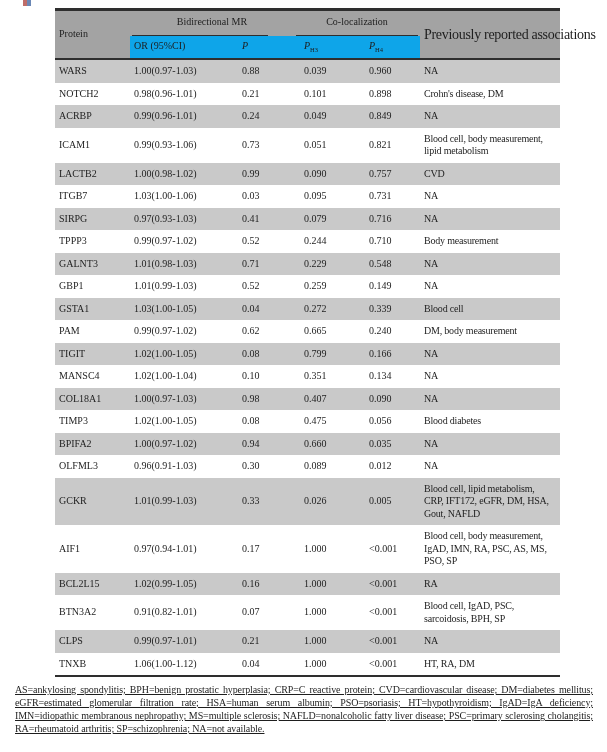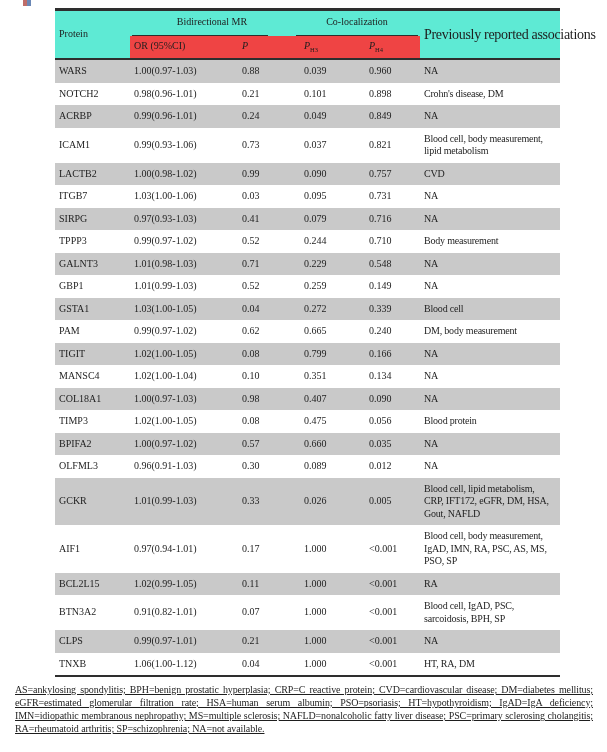--- a/index.html
+++ b/index.html
@@ -30,22 +30,22 @@
     border-bottom: 2px solid #2e2e2e;
   }
   thead { border-bottom: 2px solid #2e2e2e; }
   th, td {
     font-weight: normal;
     text-align: left;
     vertical-align: middle;
     padding: 5px 4px 5px 4px;
   }
   
-  th.merged, th.spanner { background: #5eead4; }
-  tr.subhead th { background: #ef4444; padding-top: 4px; padding-bottom: 6px; }
+  th.merged, th.spanner { background: #a3a3a3; }
+  tr.subhead th { background: #0ea5e9; padding-top: 4px; padding-bottom: 6px; }
   th.spanner { text-align: center; position: relative; padding-bottom: 7px; }
   th.spanner::after {
     content: "";
     position: absolute;
     height: 1px;
     background: #2e2e2e;
     bottom: 0; left: 2px;
   }
   th.spanner-mr::after { right: 26px; }
   th.spanner-coloc::after { right: 2px; }
@@ -126,21 +126,21 @@
         <td>0.99(0.96-1.01)</td>
         <td>0.24</td>
         <td>0.049</td>
         <td>0.849</td>
         <td>NA</td>
       </tr>
       <tr>
         <td>ICAM1</td>
         <td>0.99(0.93-1.06)</td>
         <td>0.73</td>
-        <td>0.037</td>
+        <td>0.051</td>
         <td>0.821</td>
         <td>Blood cell, body measurement, lipid metabolism</td>
       </tr>
       <tr>
         <td>LACTB2</td>
         <td>1.00(0.98-1.02)</td>
         <td>0.99</td>
         <td>0.090</td>
         <td>0.757</td>
         <td>CVD</td>
@@ -224,26 +224,26 @@
         <td>0.407</td>
         <td>0.090</td>
         <td>NA</td>
       </tr>
       <tr>
         <td>TIMP3</td>
         <td>1.02(1.00-1.05)</td>
         <td>0.08</td>
         <td>0.475</td>
         <td>0.056</td>
-        <td>Blood protein</td>
+        <td>Blood diabetes</td>
       </tr>
       <tr>
         <td>BPIFA2</td>
         <td>1.00(0.97-1.02)</td>
-        <td>0.57</td>
+        <td>0.94</td>
         <td>0.660</td>
         <td>0.035</td>
         <td>NA</td>
       </tr>
       <tr>
         <td>OLFML3</td>
         <td>0.96(0.91-1.03)</td>
         <td>0.30</td>
         <td>0.089</td>
         <td>0.012</td>
@@ -261,21 +261,21 @@
         <td>AIF1</td>
         <td>0.97(0.94-1.01)</td>
         <td>0.17</td>
         <td>1.000</td>
         <td>&lt;0.001</td>
         <td>Blood cell, body measurement, IgAD, IMN, RA, PSC, AS, MS, PSO, SP</td>
       </tr>
       <tr>
         <td>BCL2L15</td>
         <td>1.02(0.99-1.05)</td>
-        <td>0.11</td>
+        <td>0.16</td>
         <td>1.000</td>
         <td>&lt;0.001</td>
         <td>RA</td>
       </tr>
       <tr>
         <td>BTN3A2</td>
         <td>0.91(0.82-1.01)</td>
         <td>0.07</td>
         <td>1.000</td>
         <td>&lt;0.001</td>

